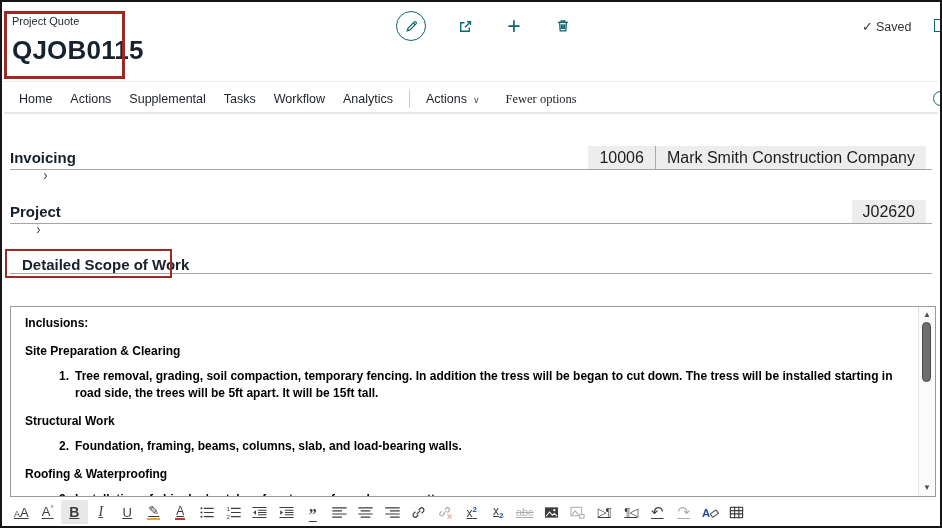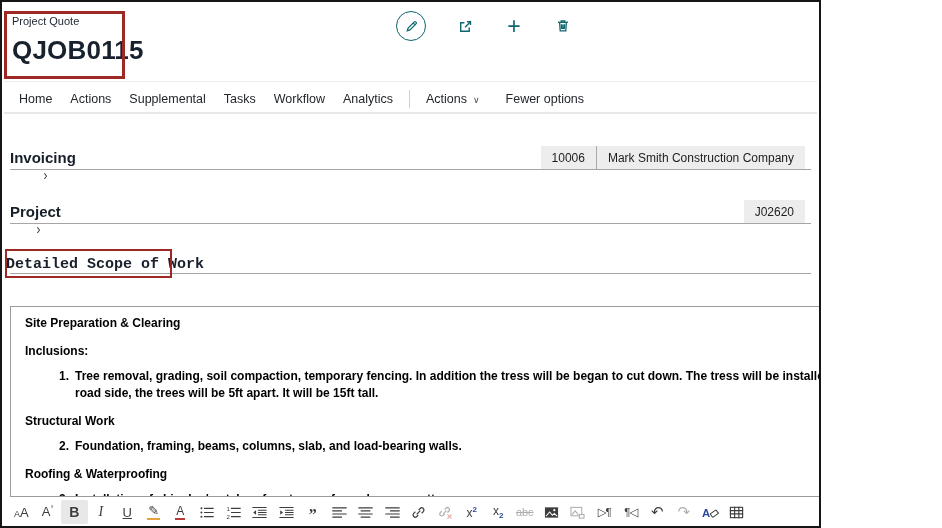--- a/index.html
+++ b/index.html
@@ -1,16 +1,16 @@
 <!DOCTYPE html>
 <html style="--accent: #0d666d;"><head>
 <meta charset="utf-8">
 <style>
   html,body{margin:0;padding:0;background:#fff;}
-  .frame{position:relative;width:821px;height:528px;box-sizing:border-box;border:2px solid #161616;
+  .frame{position:relative;width:942px;height:528px;box-sizing:border-box;border:2px solid #161616;
          background:#fff;overflow:hidden;font-family:"Liberation Sans","DejaVu Sans",sans-serif;color:#1b2430;}
   .abs{position:absolute;}
 
   
   .caption{left:10px;top:13px;font-size:11px;color:#1b2430;}
   .title{left:10px;top:33px;font-size:26px;font-weight:700;color:#18222f;letter-spacing:.2px;}
   .hline1{left:2px;top:79px;right:2px;height:1px;background:#ececec;}
   .redbox{border:3px solid #9e2823;box-sizing:border-box;pointer-events:none;}
   .redbox1{left:2px;top:9px;width:121px;height:68px;}
   .redbox2{left:3px;top:247px;width:167px;height:29px;border-width:2.5px;}
@@ -29,21 +29,21 @@
   .menu-item{padding:0 9px;cursor:default;white-space:nowrap;}
   .menu-sep{width:1px;height:18px;background:#cfcfcf;margin:0 7px;}
   .chev-down{font-size:9px;margin-left:6px;color:#45494e;}
   .help-circle{left:931px;top:89px;width:15px;height:15px;border:1.6px solid var(--accent);border-radius:50%;box-sizing:border-box;}
   .menubar-line{left:2px;top:110px;right:2px;height:2px;background:#e7e7e7;}
 
   
   .sec-head{font-size:15px;font-weight:700;color:#17202b;display:flex;align-items:center;white-space:nowrap;flex-direction:column;}
   .sec-head .chev-r{font-weight:400;font-size:15px;margin-left:6px;color:#2c3440;transform:scaleX(.8);}
   .sec-line{height:1px;background:#a5a5a5;left:8px;right:8px;}
-  .chip-row{display:flex;align-items:stretch;background:#ededed;height:23px;font-size:12px;color:#1d1d1d;}
+  .chip-row{display:flex;align-items:stretch;background:#ededed;height:23px;font-size:16px;color:#1d1d1d;}
   .chip{display:flex;align-items:center;padding:0 11px;white-space:nowrap;}
   .chip-sep{width:1px;background:#a9a9a9;}
 
   
   .editor{left:8px;top:304px;width:926px;height:191px;border:1px solid #9b9b9b;box-sizing:border-box;background:#fff;}
   .editor-content{position:absolute;left:0;top:0;right:18px;bottom:0;overflow:hidden;
                   padding:6px 10px 0 14px;font-size:12px;line-height:17px;color:#000;font-weight:600;}
   .ed-heading{font-weight:700;margin-top:11px;}
   .ed-heading:first-child{margin-top:2px;}
   .ed-item{margin-top:8px;margin-left:24px;display:flex;}
@@ -52,21 +52,21 @@
 
   
   .sb{position:absolute;right:0;top:0;bottom:0;width:17px;background:#fbfbfb;border-left:1px solid #e2e2e2;box-sizing:border-box;}
   .sb-arrow{position:absolute;left:0;width:16px;text-align:center;font-size:8px;color:#4d4d4d;line-height:10px;}
   .sb-up{top:3px;} .sb-down{bottom:3px;}
   .sb-thumb{position:absolute;left:3px;top:15px;width:9px;height:60px;background:#6e6e6e;border:1px solid #484848;border-radius:5px;box-sizing:border-box;}
 
   
   .toolbar{left:6px;top:496px;height:28px;display:flex;align-items:center;}
   .tb{width:26.5px;height:24px;display:flex;align-items:center;justify-content:center;
-      font-size:13px;color:#3d3d3d;border-radius:2px;flex:none;}
+      font-size:13px;color:#3d3d3d;border-radius:2px;flex:none;text-decoration:underline;}
   .tb.active{background:#e8e8e8;}
   .tb.disabled{opacity:.42;}
   .tb .ic{width:15px;height:15px;}
   .tb svg{stroke-linecap:square;}
   .stack{position:relative;display:inline-block;line-height:1;padding-bottom:3px;}
   .stack .bar{position:absolute;left:-1px;right:-1px;bottom:0;height:2.5px;display:block;}
 </style>
 </head>
 <body>
 
@@ -115,21 +115,21 @@
 
   <nav class="abs menubar">
       <span class="menu-item">Home</span>
       <span class="menu-item">Actions</span>
       <span class="menu-item">Supplemental</span>
       <span class="menu-item">Tasks</span>
       <span class="menu-item">Workflow</span>
       <span class="menu-item">Analytics</span>
       <span class="menu-sep"></span>
       <span class="menu-item">Actions<span class="chev-down">∨</span></span>
-      <span class="menu-item" style="margin-left: 8px;">Fewer options</span>
+      <span class="menu-item" style="margin-left: 8px; font-family: Liberation Serif, serif;">Fewer options</span>
     </nav>
   <div class="abs help-circle"></div>
   <div class="abs menubar-line"></div>
 
   <div class="abs sec-head" style="left:8px;top:147px;">
     <span>Invoicing</span>
     <span class="chev-r">›</span>
   </div>
   <div class="abs chip-row" style="right:14px;top:144px;">
     <span class="chip">10006</span>
@@ -140,30 +140,30 @@
 
   <div class="abs sec-head" style="left:8px;top:201px;">
     <span>Project</span>
     <span class="chev-r">›</span>
   </div>
   <div class="abs chip-row" style="right:14px;top:198px;">
     <span class="chip">J02620</span>
   </div>
   <div class="abs sec-line" style="top:221px;"></div>
 
-  <div class="abs sec-head" style="left:4px;top:254px;font-family:Liberation Mono, monospace;">
+  <div class="abs sec-head" style="left:20px;top:254px;">
     <span>Detailed Scope of Work</span>
   </div>
   <div class="abs sec-line" style="top:271px;"></div>
   <div class="abs redbox redbox2"></div>
 
   <div class="abs editor">
     <div class="editor-content">
+        <div class="ed-heading">Inclusions:</div>
         <div class="ed-heading">Site Preparation &amp; Clearing</div>
-        <div class="ed-heading">Inclusions:</div>
         <div class="ed-item">
           <span class="ed-num">1.</span>
           <span class="ed-txt">Tree removal, grading, soil compaction, temporary fencing. In addition the tress will be began to cut down. The tress will be installed starting in road side, the trees will be 5ft apart. It will be 15ft tall.</span>
         </div>
         <div class="ed-heading">Structural Work</div>
         <div class="ed-item">
           <span class="ed-num">2.</span>
           <span class="ed-txt">Foundation, framing, beams, columns, slab, and load-bearing walls.</span>
         </div>
         <div class="ed-heading">Roofing &amp; Waterproofing</div>

